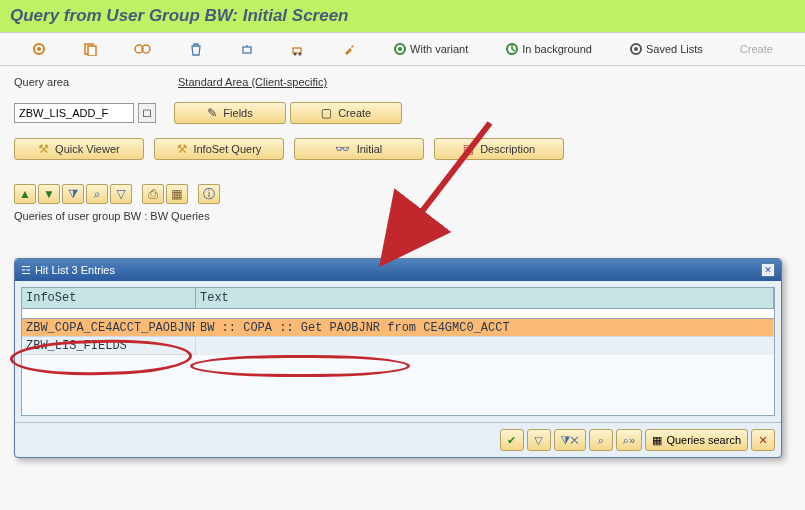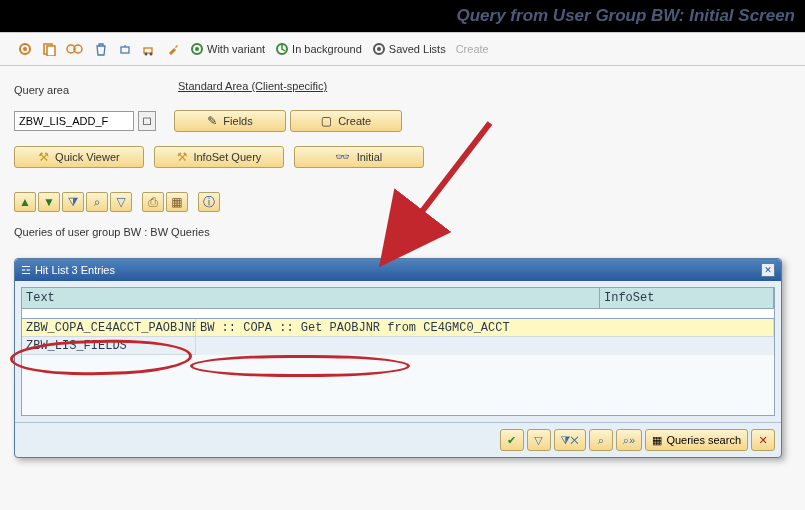--- a/index.html
+++ b/index.html
@@ -1,46 +1,46 @@
 <!DOCTYPE html>
 <html><head>
 <meta charset="utf-8">
 <style>
   * { box-sizing: border-box; margin: 0; padding: 0; }
   body { font-family: Arial, sans-serif; font-size: 11px; background: #fff; }
   .window { width: 805px; height: 510px; position: relative; background: #f7f7f7; overflow: hidden; }
-  .titlebar { background: #000000; padding: 6px 10px; border-bottom: 1px solid #ccc; text-align: right; }
+  .titlebar { background: #bef264; padding: 6px 10px; border-bottom: 1px solid #ccc; }
   .title { font-size: 17px; font-weight: bold; font-style: italic; color: #4a5b7a; }
-  .toolbar { padding: 6px 14px; display: flex; gap: 2px; align-items: center; border-bottom: 1px solid #ccc; background: #f7f7f7; }
+  .toolbar { padding: 6px 28px; display: flex; gap: 2px; align-items: center; border-bottom: 1px solid #ccc; background: #f7f7f7; justify-content: space-between; }
   .tbtn { display: inline-flex; align-items: center; height: 20px; padding: 0 4px; cursor: pointer; background: transparent; border: none; font-size: 11px; color: #333; gap: 3px; }
   .tbtn.disabled { color: #aaa; cursor: default; }
   .form-area { padding: 10px 14px; }
   .form-row { display: flex; align-items: center; margin-bottom: 14px; gap: 4px; }
-  .label { width: 160px; color: #333; margin-top: 8px; }
+  .label { width: 160px; color: #333; }
   .value-text { color: #333; text-decoration: underline; }
   .input-field { width: 120px; height: 20px; border: 1px solid #999; background: #fff; padding: 0 4px; font-size: 11px; }
   .f4 { width: 18px; height: 20px; border: 1px solid #999; background: #f0f0f0; display: inline-flex; justify-content: center; align-items: center; font-size: 10px; cursor: pointer; }
   .sap-btn { height: 22px; background: linear-gradient(#fcf3cf, #f5d78a); border: 1px solid #b5a160; border-radius: 3px; display: inline-flex; align-items: center; justify-content: center; font-size: 11px; cursor: pointer; color: #333; position: relative; gap: 6px; padding: 0 8px; }
   .sap-btn.wide { width: 112px; }
   .btn-row2 .sap-btn { width: 130px; }
   .sap-btn .ico { font-size: 12px; }
   .btn-row { display: flex; gap: 10px; margin-bottom: 12px; }
   .btn-row2 { margin-top: 4px; margin-bottom: 14px; }
   .small-toolbar { display: flex; gap: 2px; padding: 0 14px 4px; }
   .small-tbtn { width: 22px; height: 20px; background: linear-gradient(#fcf3cf, #f5d78a); border: 1px solid #b5a160; border-radius: 2px; display: inline-flex; justify-content: center; align-items: center; cursor: pointer; font-size: 12px; }
-  .section-label { padding: 2px 14px 6px; color: #333; margin-top: 8px; }
+  .section-label { padding: 2px 14px 6px; color: #333; }
   .dialog { position: absolute; left: 14px; top: 258px; width: 768px; background: #e6eff5; border: 1px solid #5a7ba0; border-radius: 4px; box-shadow: 3px 3px 6px rgba(0,0,0,0.3); }
   .dialog-title { background: linear-gradient(#4f84bd, #2a5a9e); color: #fff; height: 22px; display: flex; align-items: center; padding: 0 6px; font-size: 11px; border-top-left-radius: 4px; border-top-right-radius: 4px; justify-content: space-between; }
   .dialog-close { width: 14px; height: 14px; background: #e6eff5; border: 1px solid #5a7ba0; font-size: 9px; display: inline-flex; justify-content: center; align-items: center; cursor: pointer; color: #2a5a9e; }
   .dialog-body { padding: 0; }
   .grid-wrap { border: 1px solid #8fa6bf; margin: 6px; background: #fff; }
   .grid-header { display: flex; background: #c7e4e4; border-bottom: 1px solid #8fa6bf; }
   .grid-header .cell { border-right: 1px solid #8fa6bf; padding: 3px 4px; font-family: "Courier New", monospace; font-size: 12px; color: #2a3a4a; }
   .grid-space { height: 10px; background: #fff; border-bottom: 1px solid #8fa6bf; }
-  .grid-row { display: flex; background: #fef9c3; }
+  .grid-row { display: flex; background: #fdba74; }
   .grid-row.alt { background: #e8f0f6; }
   .grid-row .cell { border-right: 1px solid #d0d8e0; border-bottom: 1px solid #d0d8e0; padding: 2px 4px; font-family: "Courier New", monospace; font-size: 12px; color: #2a3a4a; height: 18px; overflow: hidden; white-space: nowrap; }
   .col1 { width: 174px; }
   .col2 { flex: 1; }
   .grid-fill { height: 60px; background: #f6fafc; }
   .dialog-footer { display: flex; justify-content: flex-end; gap: 3px; padding: 6px; border-top: 1px solid #b0c0d0; }
   .ftr-btn { height: 22px; min-width: 24px; background: linear-gradient(#fcf3cf, #f5d78a); border: 1px solid #b5a160; border-radius: 3px; display: inline-flex; align-items: center; justify-content: center; cursor: pointer; padding: 0 6px; gap: 4px; font-size: 11px; }
   .arrow-svg { position: absolute; left: 280px; top: 113px; pointer-events: none; }
   .circle-mark { position: absolute; border: 3px solid #c1272d; border-radius: 50%; pointer-events: none; }
   .circle1 { left: 10px; top: 340px; width: 182px; height: 35px; border-radius: 45% / 50%; transform: rotate(-1deg);}
@@ -150,20 +150,24 @@
           <span>Quick Viewer</span>
         </button>
       <button class="sap-btn">
           <span class="ico" style="color:#c79a2a;">⚒</span>
           <span>InfoSet Query</span>
         </button>
       <button class="sap-btn">
           <span class="ico">👓</span>
           <span>Initial</span>
         </button>
+      <button class="sap-btn">
+          <span class="ico" style="color:#c0504d;">▤</span>
+          <span>Description</span>
+        </button>
     </div>
   </div>
 
   <div class="small-toolbar">
     <button class="small-tbtn" style="color:#2a7a2a;">▲</button>
     <button class="small-tbtn" style="color:#2a7a2a;">▼</button>
     <button class="small-tbtn" style="color:#3a6aa0;">⧩</button>
     <button class="small-tbtn" style="color:#3a6aa0;">⌕</button>
     <button class="small-tbtn" style="color:#3a6aa0;">▽</button>
     <span style="width:6px"></span>
@@ -179,22 +183,22 @@
     <div class="dialog-title">
       <span style="display:flex;align-items:center;gap:4px;">
         <span>☲</span>
         <span>Hit List 3 Entries</span>
       </span>
       <span class="dialog-close">✕</span>
     </div>
     <div class="dialog-body">
       <div class="grid-wrap">
         <div class="grid-header">
+          <div class="cell col1">InfoSet</div>
           <div class="cell col2">Text</div>
-          <div class="cell col1">InfoSet</div>
         </div>
         <div class="grid-space"></div>
         <div class="grid-row">
           <div class="cell col1">ZBW_COPA_CE4ACCT_PAOBJNR</div>
           <div class="cell col2">BW :: COPA :: Get PAOBJNR from CE4GMC0_ACCT</div>
         </div>
         <div class="grid-row alt">
           <div class="cell col1">ZBW_LIS_FIELDS</div>
         </div>
         <div class="grid-fill"></div>

